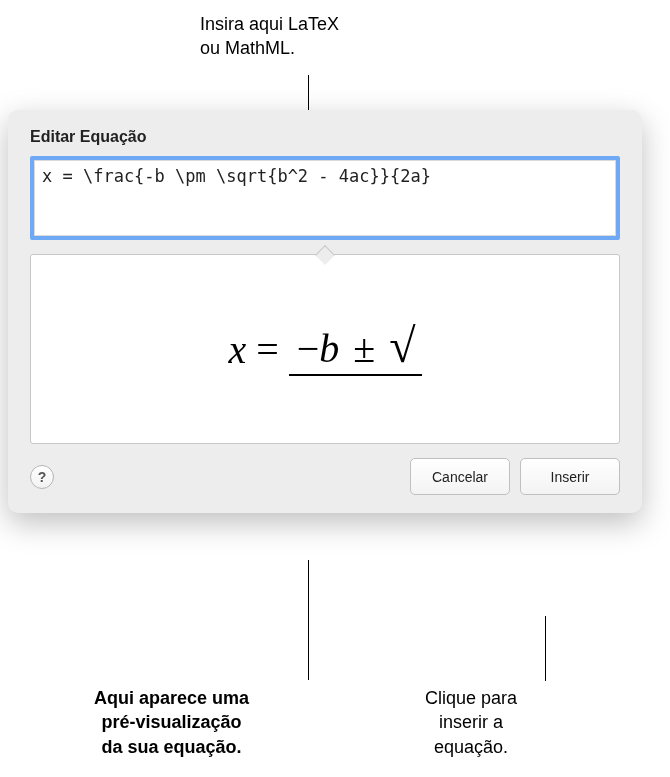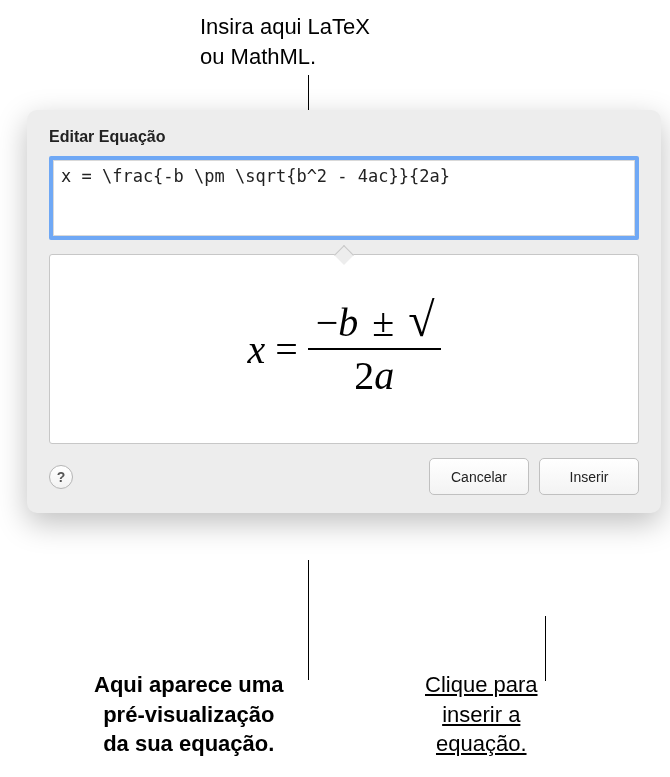--- a/index.html
+++ b/index.html
@@ -9,21 +9,21 @@
     }
     body {
       font-family: -apple-system, BlinkMacSystemFont, "Helvetica Neue", Arial, sans-serif;
       background: #fff;
       width: 670px;
       height: 777px;
       position: relative;
     }
     .callout {
       position: absolute;
-      font-size: 22px;
+      font-size: 18px;
       color: #000;
       line-height: 1.35;
     }
     .callout-top {
       top: 12px;
       left: 200px;
     }
     .callout-bottom-left {
       bottom: 18px;
       left: 94px;
@@ -50,21 +50,21 @@
       height: 120px;
     }
     .line-bottom-right {
       left: 545px;
       top: 616px;
       height: 65px;
     }
     .dialog-wrap {
       position: absolute;
       top: 110px;
-      left: 27px;
+      left: 8px;
       width: 634px;
       background: #ededed;
       border-radius: 10px;
       box-shadow: 0 10px 30px rgba(0,0,0,0.25);
       padding: 18px 22px 18px 22px;
     }
     .dialog-title {
       font-size: 16px;
       font-weight: 600;
       color: #222;
@@ -203,23 +203,20 @@
       <span style="font-style: normal;">=</span>
       <span class="frac">
         <span class="num">
           <span style="font-style: normal;">−</span><span>b</span>
           <span style="font-style: normal; margin: 0 4px;">±</span>
           <span class="sqrt-wrap">
             <span class="sqrt-sign">√</span>
           </span>
         </span>
         <span class="bar"></span>
-        <span class="den">
-          <span style="font-style: normal;">2</span><span>a</span>
-        </span>
       </span>
     </div>
   </div>
 
   <div class="footer-row">
     <div class="help-btn">
       <span>?</span>
     </div>
     <div class="spacer"></div>
     <button class="mac-btn">Cancelar</button>
@@ -229,16 +226,16 @@
 
 <div class="callout-line line-bottom-left"></div>
 <div class="callout callout-bottom-left">
   <span style="white-space: pre-line; font-weight: bold;">Aqui aparece uma
 pré-visualização
 da sua equação.</span>
 </div>
 
 <div class="callout-line line-bottom-right"></div>
 <div class="callout callout-bottom-right">
-  <span style="white-space: pre-line; text-decoration: underline;">Clique para
+  <span style="white-space: pre-line;">Clique para
 inserir a
 equação.</span>
 </div>
 
 </body></html>

